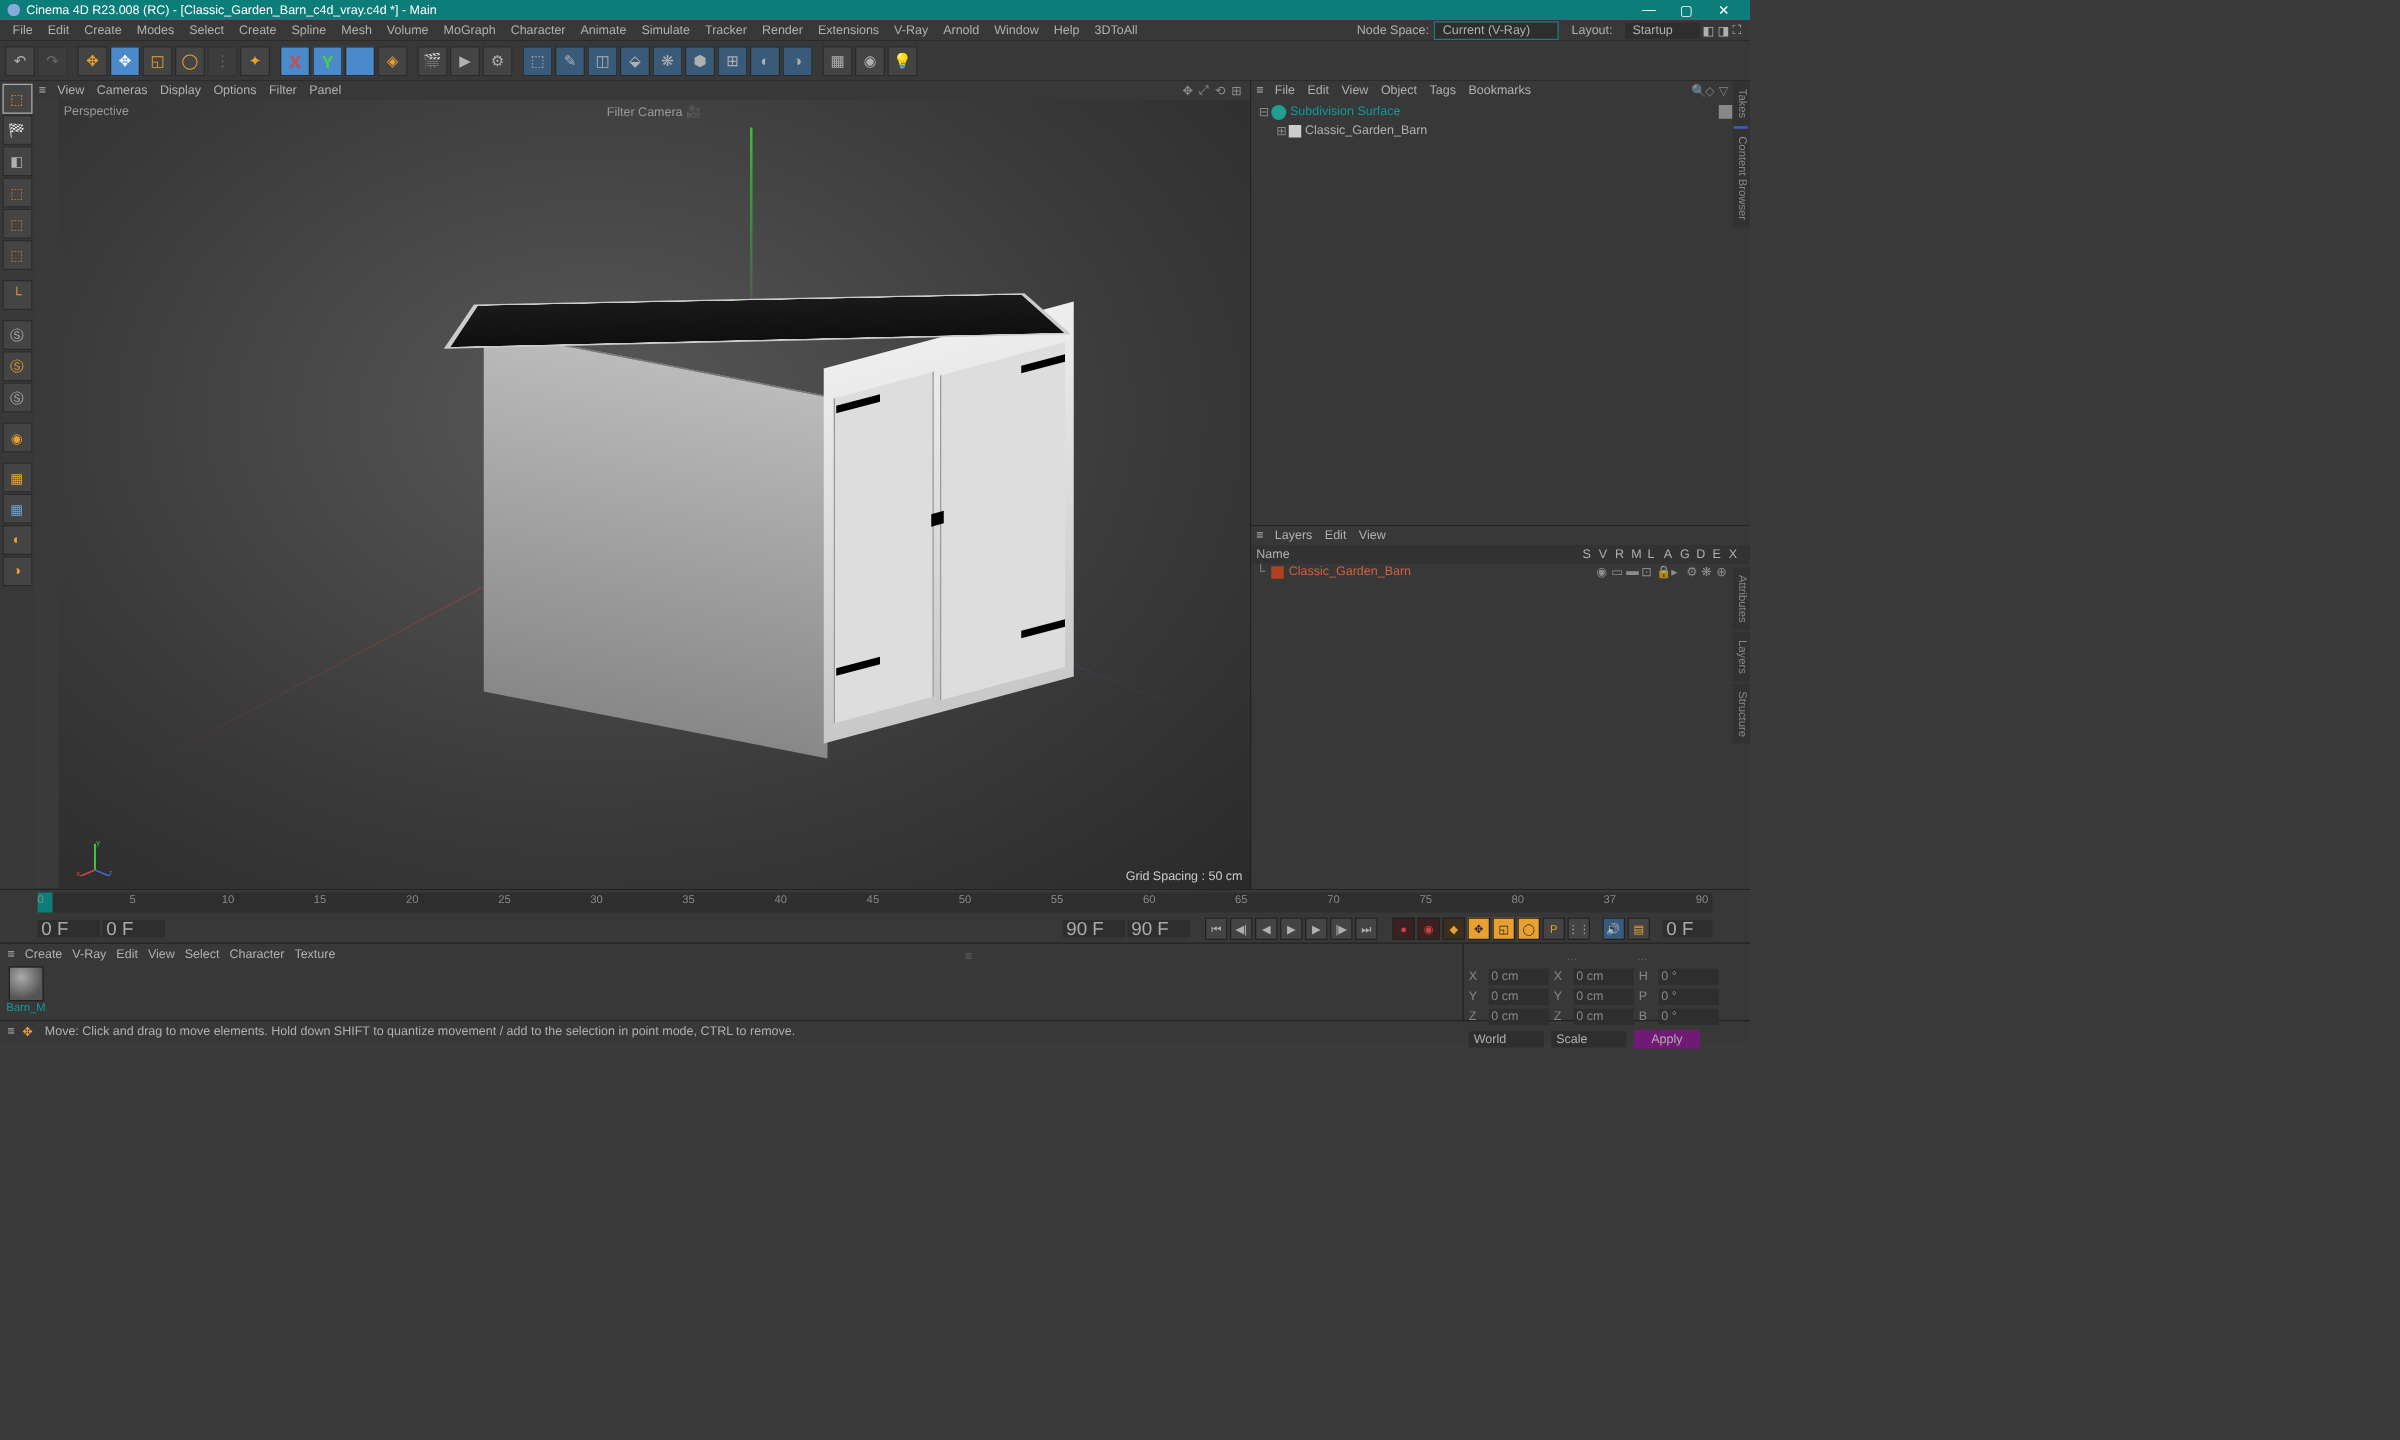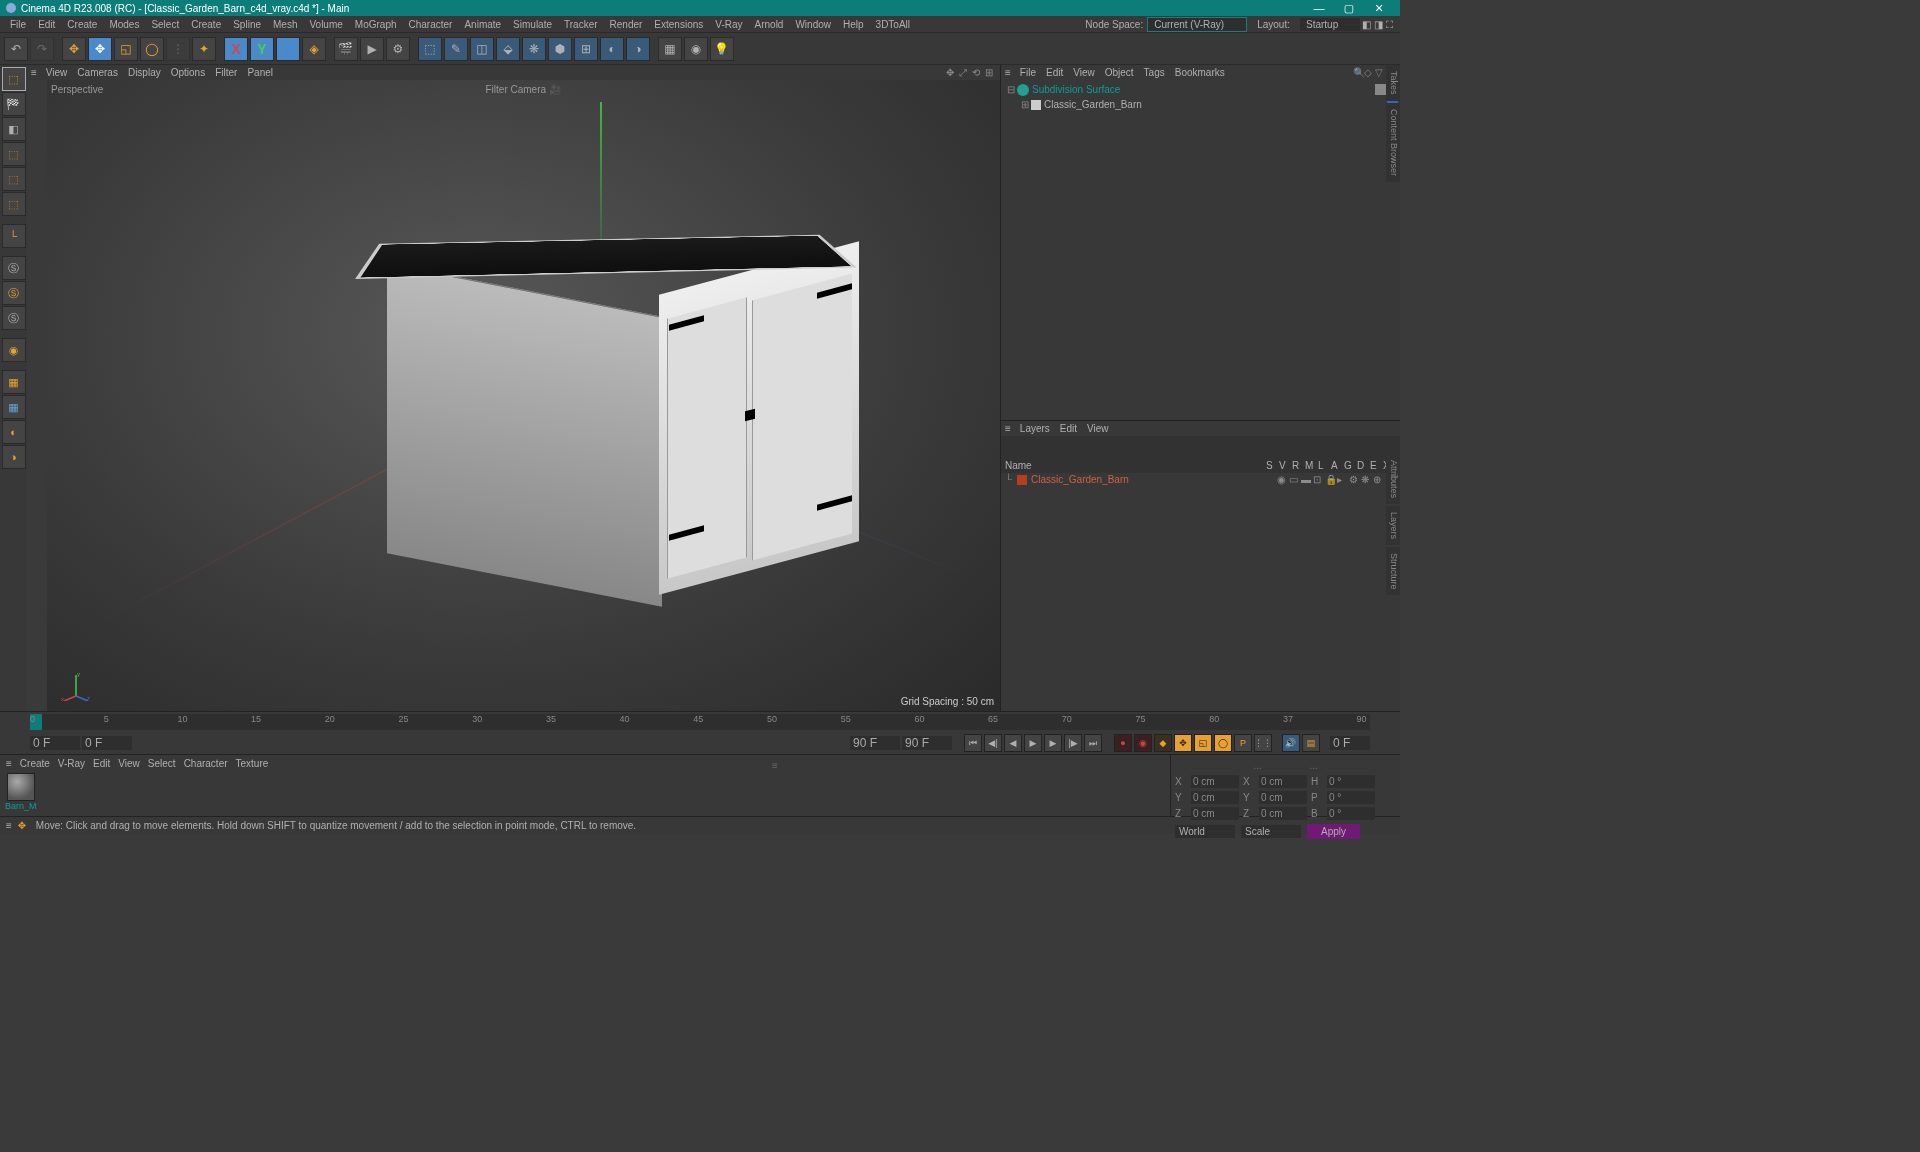--- a/index.html
+++ b/index.html
@@ -71,36 +71,36 @@
 .obj-tree { flex: 0 0 340px; background: #383838; padding: 2px; overflow: auto; }
 .obj-row { display: flex; align-items: center; height: 15px; font-size: 10px; padding-left: 4px; }
 .obj-row .exp { width: 10px; cursor: pointer; color: #888; }
 .obj-row .oico { width: 12px; height: 12px; margin-right: 3px; display:inline-block; }
 .obj-row .oname { flex: 1; cursor: pointer; white-space:nowrap; }
 .obj-row .tags { display: flex; gap: 1px; }
 .obj-row .tag { width: 11px; height: 11px; }
 
 .layers-area { border-top: 1px solid #222; }
 .lay-hdr { display: flex; padding: 2px 4px; font-size: 10px; background: #323232; }
-.lay-hdr span { display:inline-block;margin-top:22px; }
+.lay-hdr span { display:inline-block; }
 .lay-row { display: flex; align-items: center; padding: 1px 4px; font-size: 10px; }
 .lay-row .sw { width: 10px; height: 10px; margin-right: 4px; display:inline-block; }
 .lay-icons { display: flex; gap: 1px; margin-left: auto; }
 .lay-icons span { width: 11px; height: 11px; display: inline-block; opacity: 0.7; }
 
 .right-tabs { position: absolute; right: 0; top: 65px; width: 14px; display: flex; flex-direction: column; gap: 2px; }
 .rtab { writing-mode: vertical-rl; font-size: 9px; background: #323232; padding: 6px 1px; cursor: pointer; color: #888; }
 
 
 .timeline { background: #383838; border-top: 1px solid #222; padding: 0 30px; }
 .tl-ruler { height: 16px; position: relative; background: #2e2e2e; margin: 2px 0; }
 .tl-tick { position: absolute; top: 0; font-size: 9px; color: #888; }
 .tl-marker { position: absolute; left: 0; top: 0; width: 12px; height: 16px; background: #0d7d7a; }
 .tl-controls { display: flex; align-items: center; gap: 2px; padding: 2px 0; }
-.tl-field { background: #2e2e2e; width: 50px; height: 14px; font-size: 12px; padding: 0 3px; border: none; color: #aaa; }
+.tl-field { background: #2e2e2e; width: 50px; height: 14px; font-size: 15px; padding: 0 3px; border: none; color: #aaa; }
 .tl-btn { width: 18px; height: 18px; background: #444; border: 1px solid #222; display: flex; align-items: center; justify-content: center; cursor: pointer; font-size: 9px; }
 .tl-btn.rec { background: #3a2020; }
 .tl-btn.key { background: #3a3020; }
 
 
 .bottom { display: flex; background: #383838; border-top: 1px solid #222; height: 62px; }
 .mat-panel { flex: 1; padding: 2px; }
 .mat-menu { display: flex; font-size: 10px; padding: 1px 4px; }
 .mat-menu .item { padding: 0 4px; cursor: pointer; }
 .mat-item { width: 32px; text-align: center; margin: 3px; }

